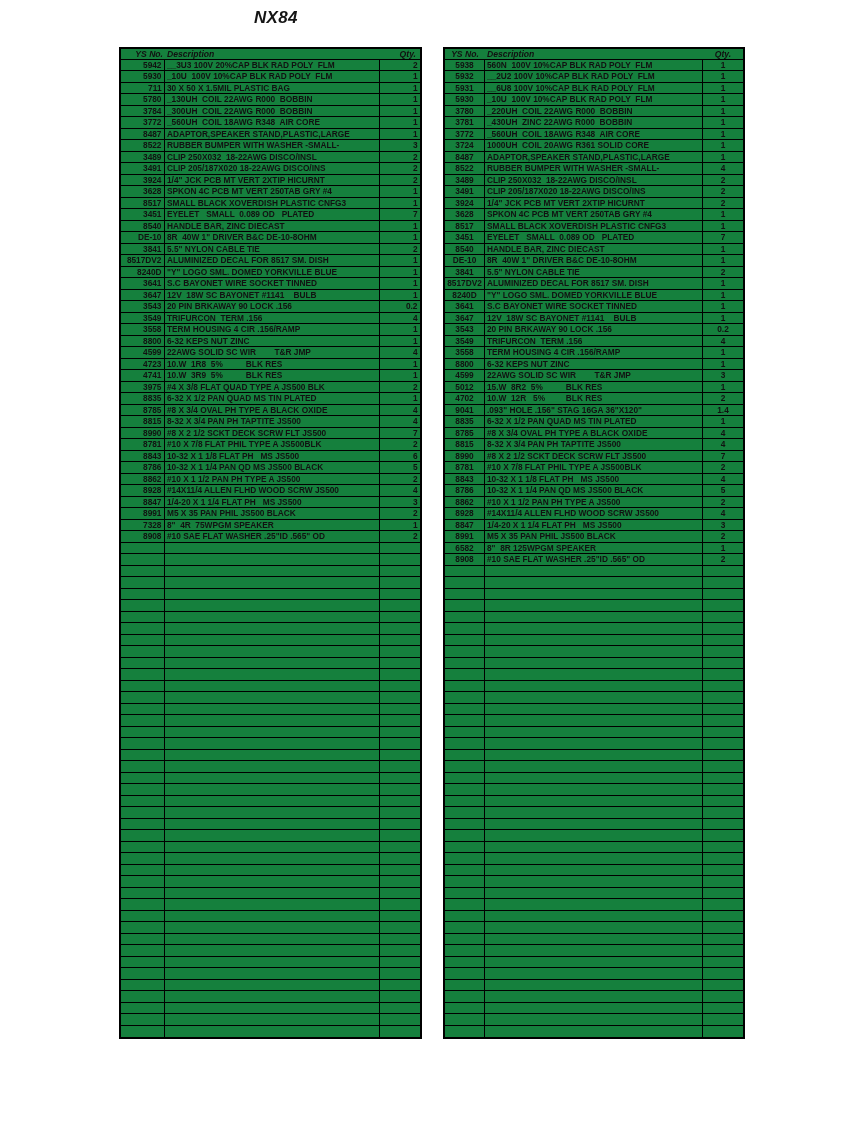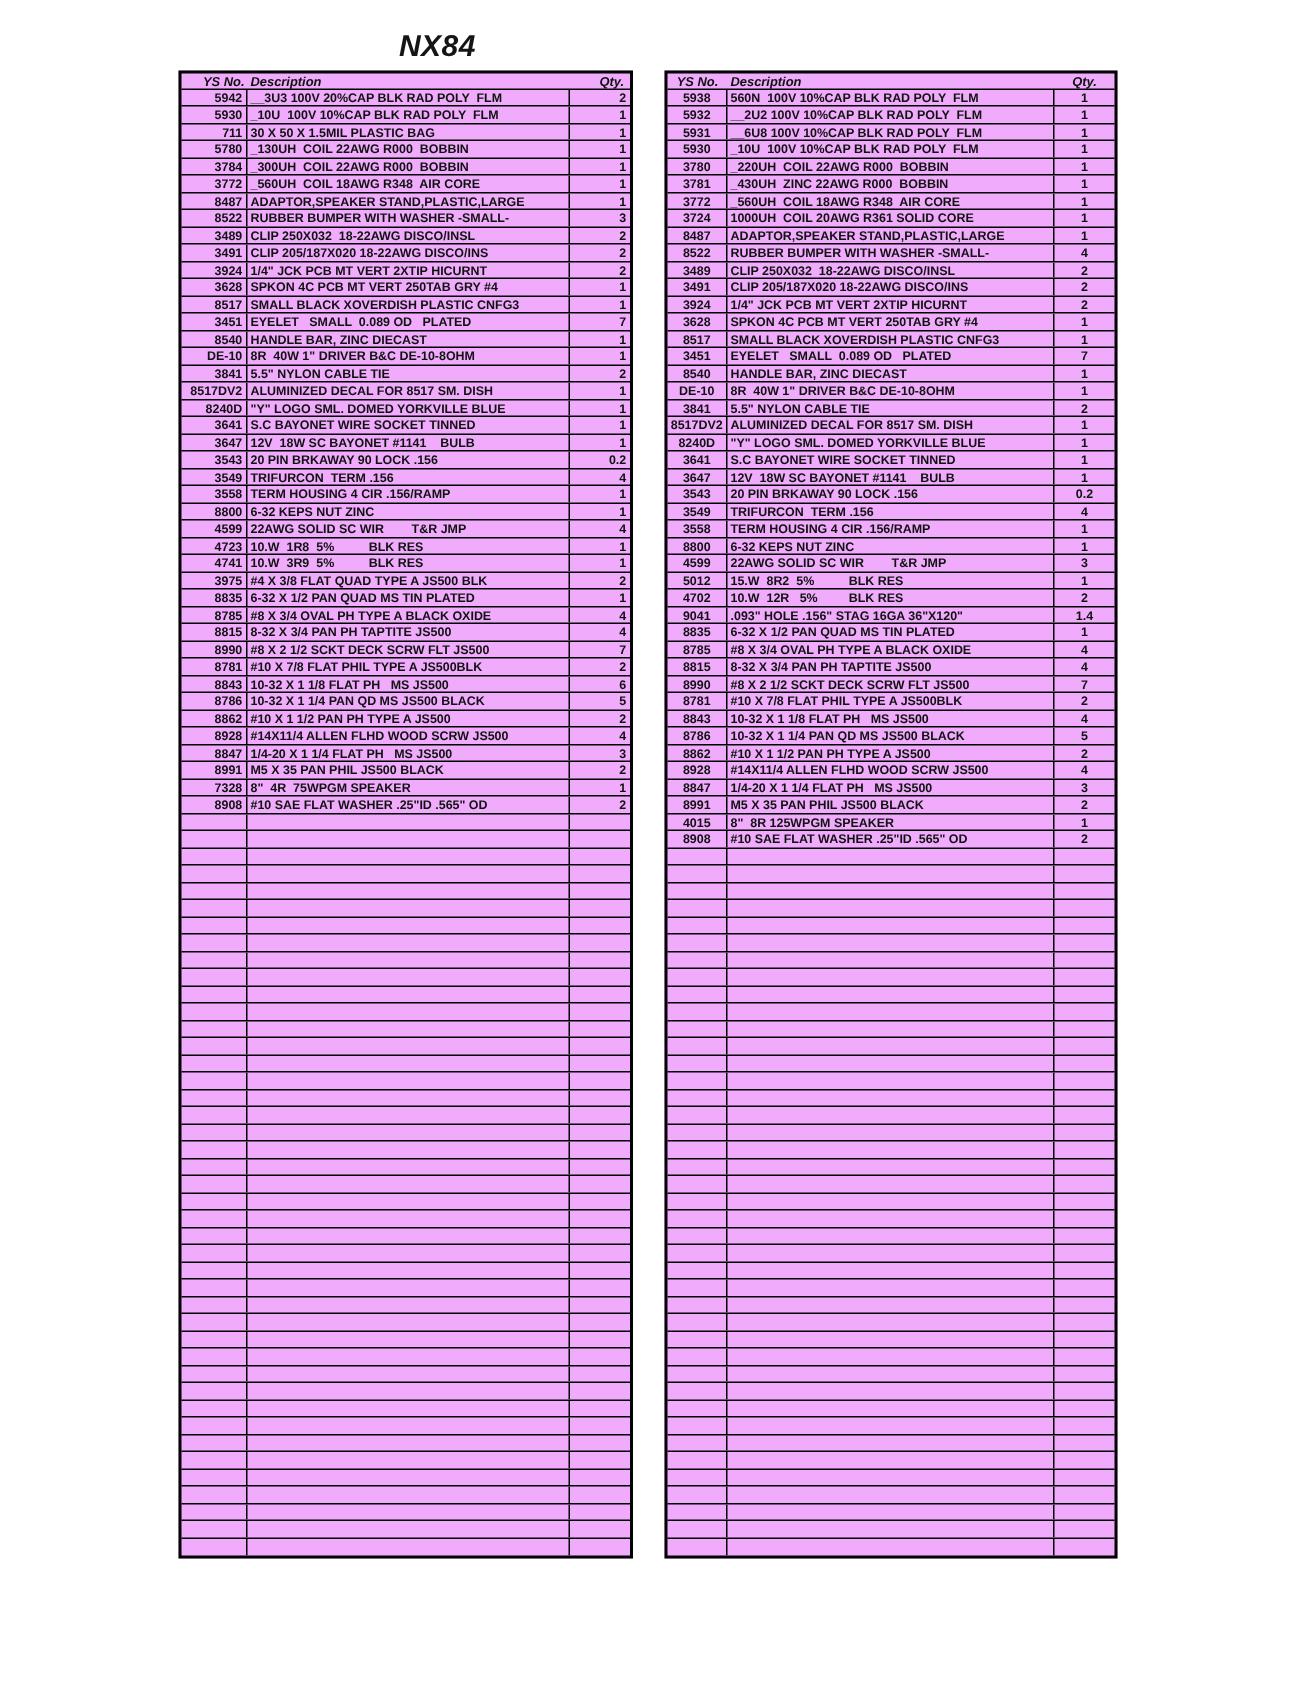--- a/index.html
+++ b/index.html
@@ -11,27 +11,27 @@
   }
   .page{position:relative;width:866px;height:1122px;background:#fff;overflow:hidden;}
 
   .doc-title{
     position:absolute;
     font-family:"Liberation Sans", sans-serif;
     font-style:italic;font-weight:bold;
     color:#151515;
     letter-spacing:0.3px;
   }
-  .title-left{left:254px;top:20px;font-size:20px;margin-left:12px;}
+  .title-left{left:254px;top:8px;font-size:17px;}
   .title-right{left:561px;top:29px;font-size:14px;margin-top:48px;}
 
   .parts-table{
     position:absolute;top:47px;
     border:2.2px solid #000;
-    background:#f0abfc;
+    background:#15803d;
     box-sizing:border-box;
   }
   .parts-table.left{left:119px;width:303px;}
   .parts-table.right{left:443px;width:302px;}
 
   .thead{
     display:flex;align-items:center;
     height:10.5px;
     border-bottom:1.8px solid #000;
     font-size:8.6px;font-weight:bold;font-style:italic;
@@ -723,21 +723,21 @@
           <div class="c c-ys">8847</div>
           <div class="c c-desc">1/4-20 X 1 1/4 FLAT PH   MS JS500</div>
           <div class="c c-qty">3</div>
         </div>
         <div class="row filled">
           <div class="c c-ys">8991</div>
           <div class="c c-desc">M5 X 35 PAN PHIL JS500 BLACK</div>
           <div class="c c-qty">2</div>
         </div>
         <div class="row filled">
-          <div class="c c-ys">4015</div>
+          <div class="c c-ys">6582</div>
           <div class="c c-desc">8"  8R 125WPGM SPEAKER</div>
           <div class="c c-qty">1</div>
         </div>
         <div class="row filled">
           <div class="c c-ys">8908</div>
           <div class="c c-desc">#10 SAE FLAT WASHER .25"ID .565" OD</div>
           <div class="c c-qty">2</div>
         </div>
         <div class="row empty">
           <div class="c c-ys"></div>

